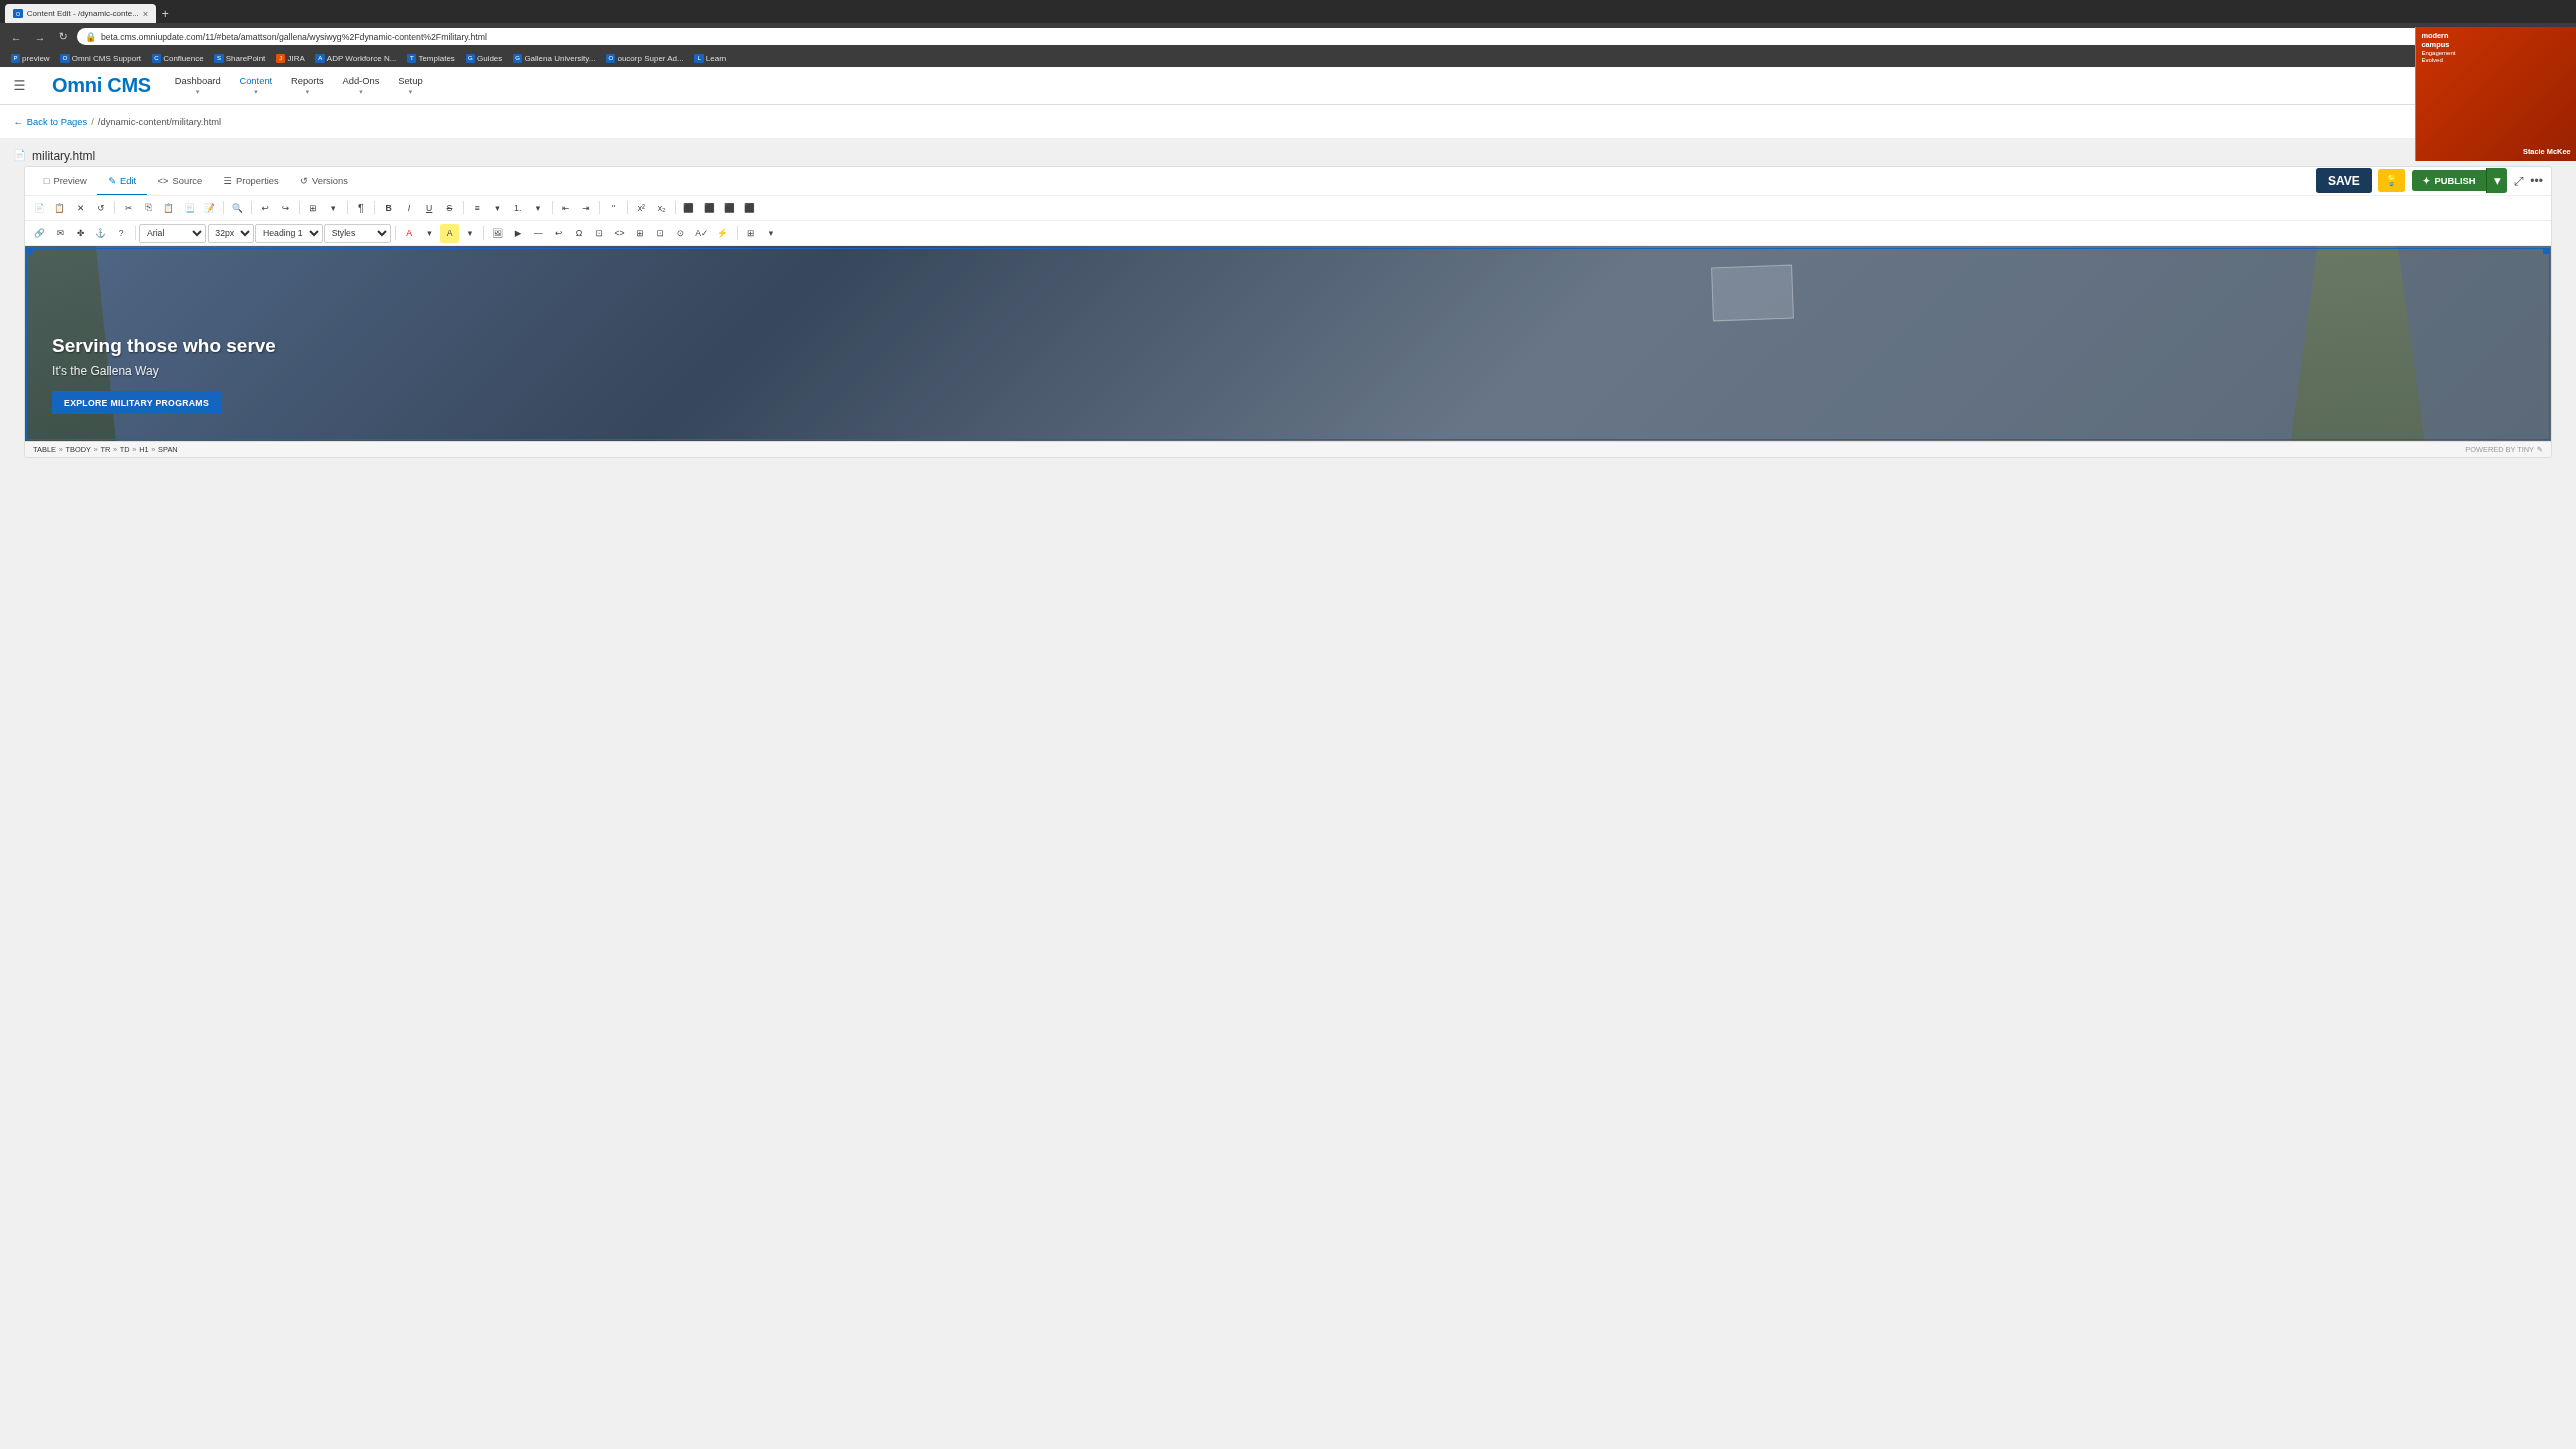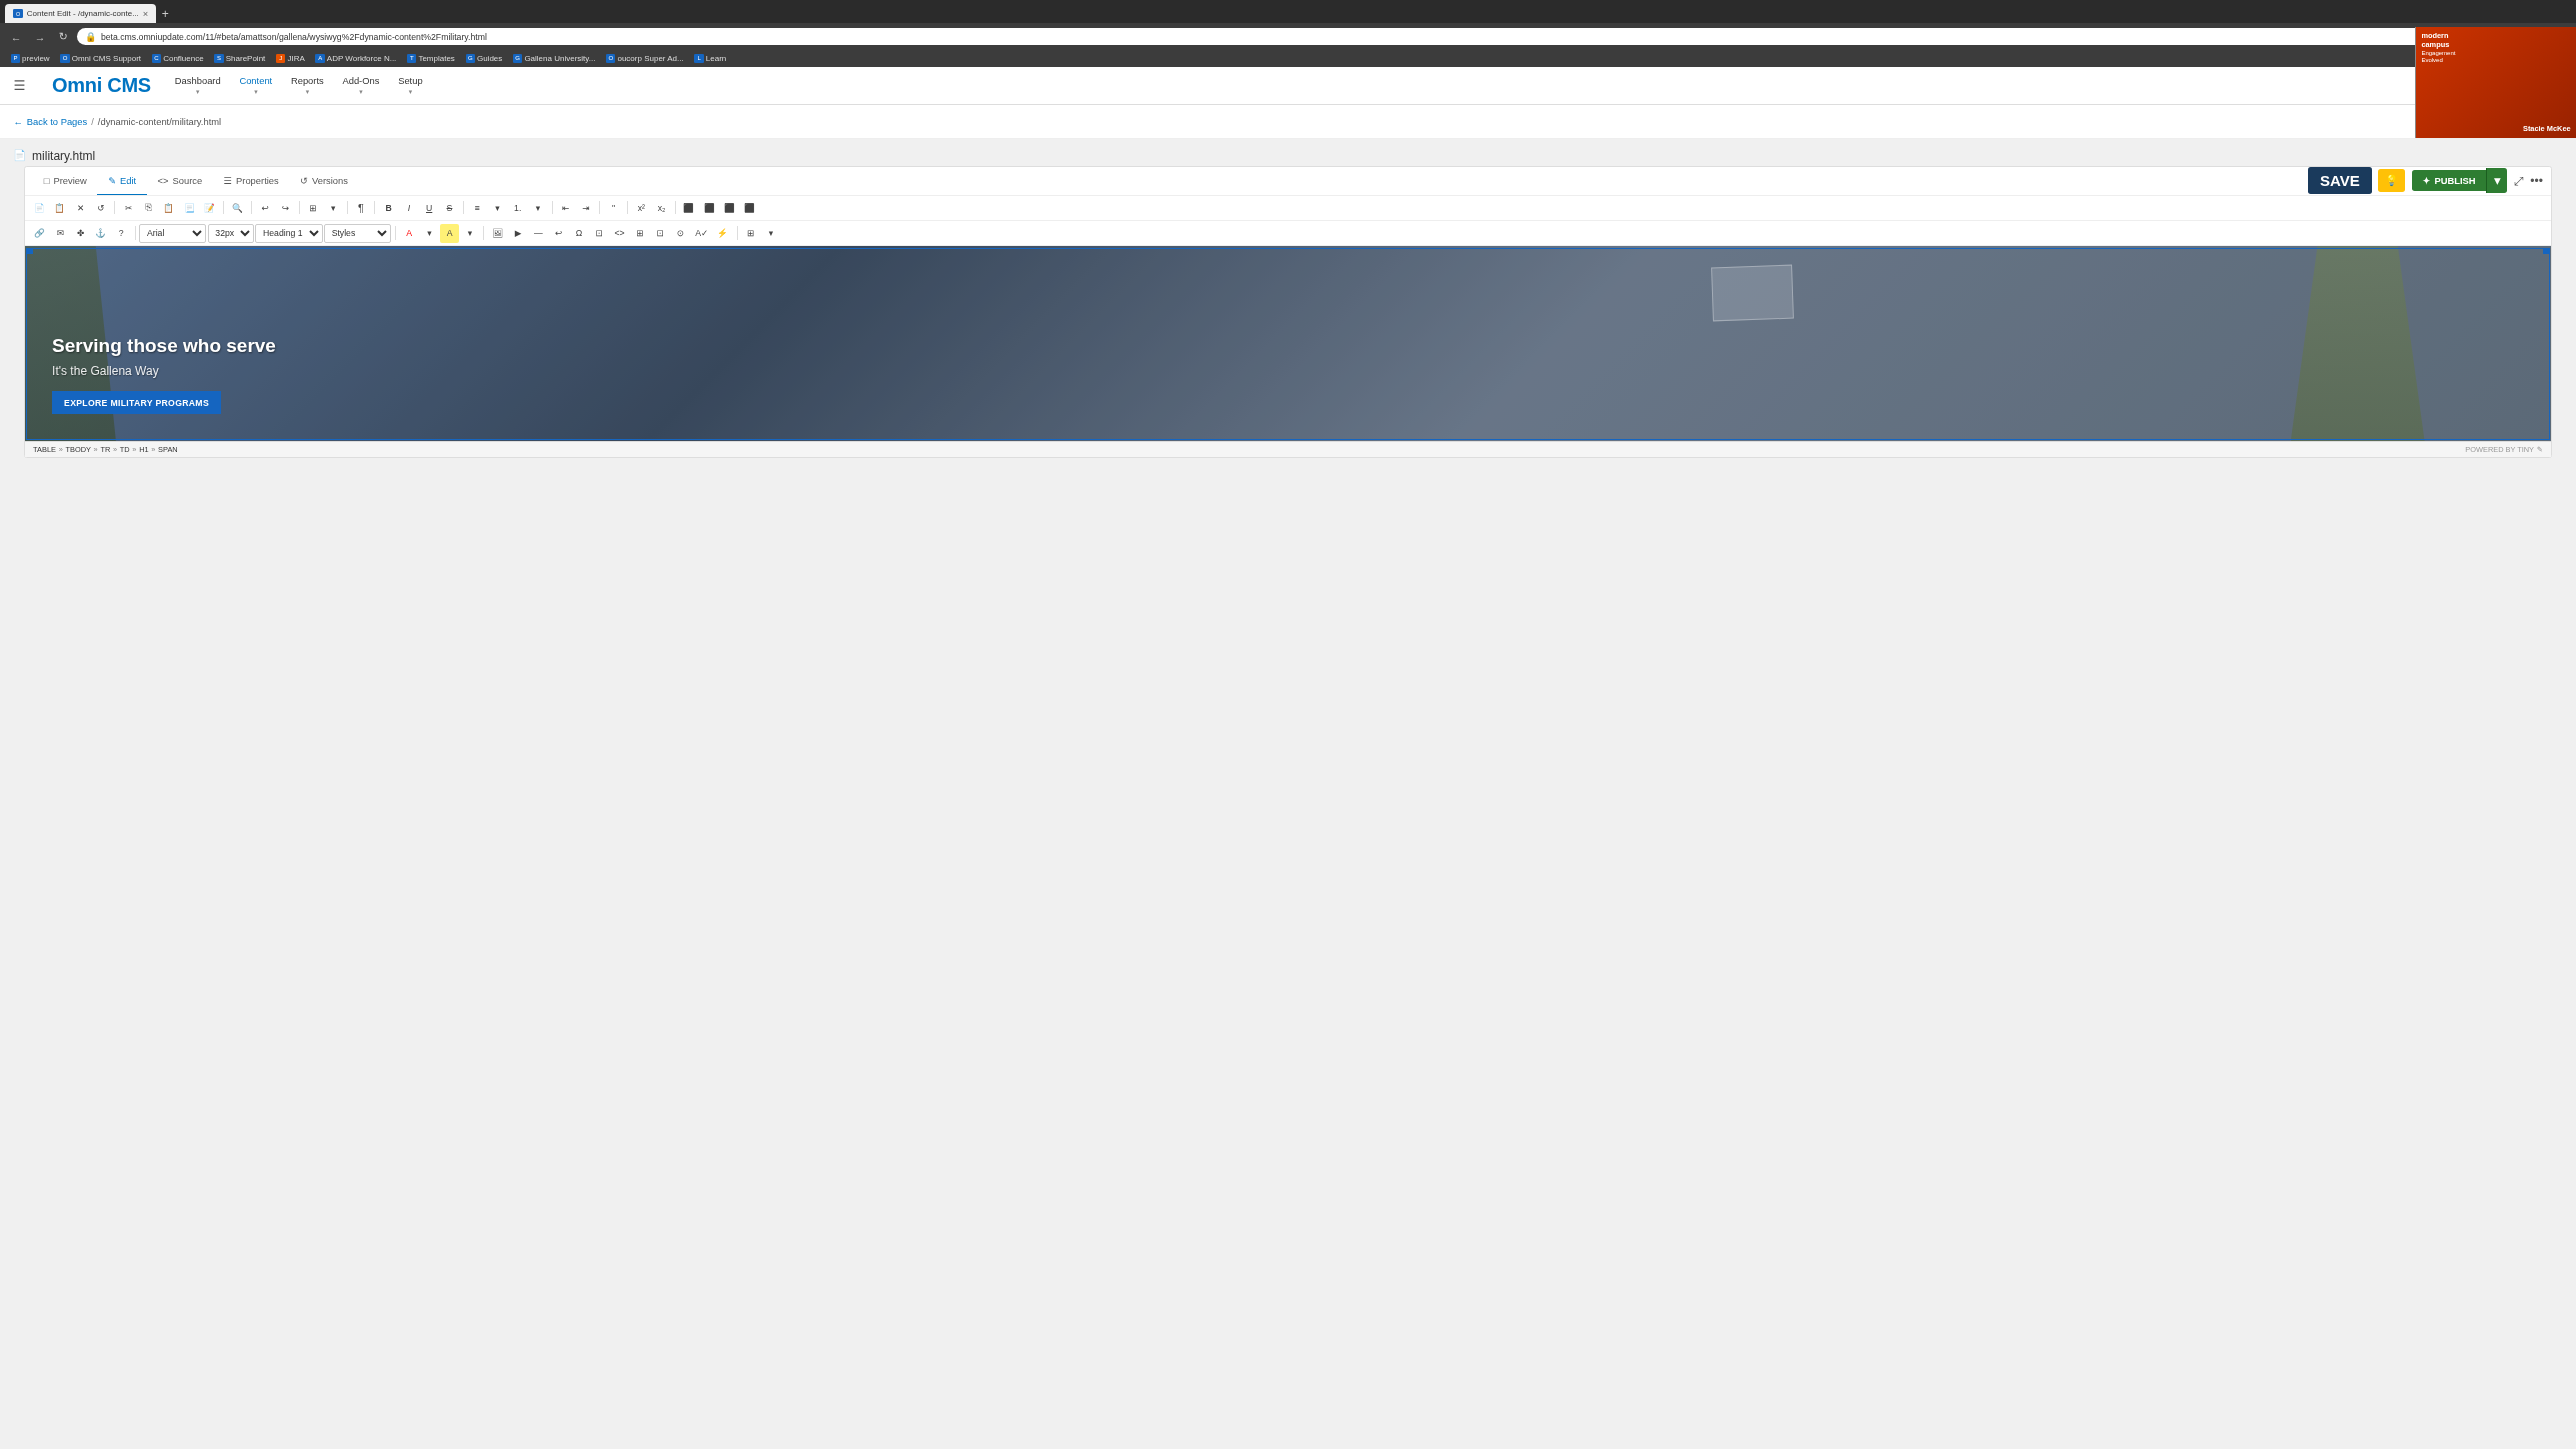--- a/index.html
+++ b/index.html
@@ -52,21 +52,21 @@
     .file-icon { color: #777; font-size: 10.7px; }
     .file-name { font-size: 12px; color: #333; font-weight: 500; }
 
     
     .editor-section { margin: 0 13.4px; border: 0.7px solid #ddd; border-radius: 2.7px; background: #fff; }
     .edit-tabs-bar { display: flex; align-items: center; justify-content: space-between; padding: 0 8px; border-bottom: 0.7px solid #eee; }
     .edit-tabs { display: flex; align-items: center; gap: 0; }
     .edit-tab { display: flex; align-items: center; gap: 4px; padding: 8px 10.7px; font-size: 9.4px; color: #555; cursor: pointer; border-bottom: 1.3px solid transparent; }
     .edit-tab.active { color: #0074c2; border-bottom-color: #0074c2; }
     .edit-actions { display: flex; align-items: center; gap: 6.7px; }
-    .btn-save { background: #1a3a5c; color: white; border: none; padding: 5.4px 12px; border-radius: 2.7px; font-size: 15px; font-weight: 600; cursor: pointer; }
+    .btn-save { background: #1a3a5c; color: white; border: none; padding: 5.4px 12px; border-radius: 2.7px; font-size: 12px; font-weight: 600; cursor: pointer; }
     .btn-lightbulb { background: #ffc107; border: none; padding: 5.4px 6.7px; border-radius: 2.7px; cursor: pointer; font-size: 10.7px; }
     .btn-publish { display: flex; align-items: center; gap: 0; }
     .btn-publish-main { background: #2e7d32; color: white; border: none; padding: 5.4px 10.7px; border-radius: 2.7px 0 0 2.7px; font-size: 9.4px; font-weight: 600; cursor: pointer; display: flex; align-items: center; gap: 4px; }
     .btn-publish-caret { background: #2e7d32; color: white; border: none; border-left: 0.7px solid #1b5e20; padding: 5.4px 6.7px; border-radius: 0 2.7px 2.7px 0; cursor: pointer; }
     .btn-expand { background: none; border: none; font-size: 12px; cursor: pointer; color: #555; }
     .btn-more { background: none; border: none; font-size: 12px; cursor: pointer; color: #555; }
 
     
     .format-toolbar-1, .format-toolbar-2 { display: flex; align-items: center; padding: 2.7px 5.4px; border-bottom: 0.7px solid #eee; gap: 1.3px; flex-wrap: wrap; }
     .fmt-btn { background: none; border: none; padding: 2.7px 4px; border-radius: 2px; cursor: pointer; font-size: 8.7px; color: #444; display: inline-flex; align-items: center; justify-content: center; min-width: 19px; height: 19px; }
@@ -89,21 +89,21 @@
 
     
     .status-bar { display: flex; align-items: flex-start; justify-content: space-between; padding: 2.7px 8px; background: #f5f5f5; border-top: 0.7px solid #ddd; font-size: 7.4px; color: #666; }
     .breadcrumb-path-bottom { display: flex; align-items: center; gap: 2.7px; }
     .bc-item { color: #333; }
     .bc-sep { color: #888; }
     .powered-by { color: #999; display: flex; align-items: center; gap: 2.7px; }
     .panel-icon { width: 20px; height: 20px; background: none; border: none; font-size: 12px; cursor: pointer; color: #777; display: flex; align-items: center; justify-content: center; }
 
     
-    .video-overlay { position: fixed; top: 27px; right: 0; width: 161px; height: 111px; background: #1d4ed8; overflow: hidden; border-left: 1.3px solid #888; }
+    .video-overlay { position: fixed; top: 27px; right: 0; width: 161px; height: 134px; background: #1d4ed8; overflow: hidden; border-left: 1.3px solid #888; }
     .video-content { width: 100%; height: 100%; background: linear-gradient(135deg, #cc3300, #992200); display: flex; align-items: center; justify-content: center; }
     .video-logo-area { position: absolute; top: 5.4px; left: 5.4px; }
     .mc-logo { font-size: 7.4px; font-weight: 700; color: white; line-height: 1.2; }
     .person-label { position: absolute; bottom: 5.4px; right: 5.4px; color: white; font-size: 7.4px; font-weight: 600; }
 
     
     .board-area { position: absolute; right: 30%; top: 10%; width: 81px; height: 54px; background: rgba(255,255,255,0.15); border: 1.3px solid rgba(255,255,255,0.3); transform: rotate(-2deg); }
     .soldier-right { position: absolute; right: 5%; top: 0; bottom: 0; width: 134px; background: linear-gradient(180deg, #6b7c5a 0%, #5a6b4a 100%); clip-path: polygon(20% 0%, 80% 0%, 100% 100%, 0% 100%); opacity: 0.7; }
     .soldier-left { position: absolute; left: 0; top: 0; bottom: 0; width: 101px; background: linear-gradient(180deg, #4a5a3a 0%, #3a4a2a 100%); clip-path: polygon(0% 0%, 70% 0%, 90% 100%, 0% 100%); opacity: 0.6; }
   </style>

